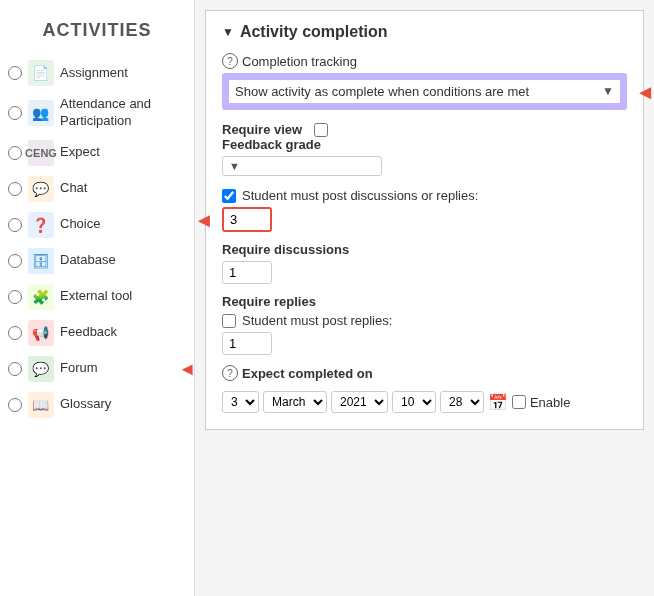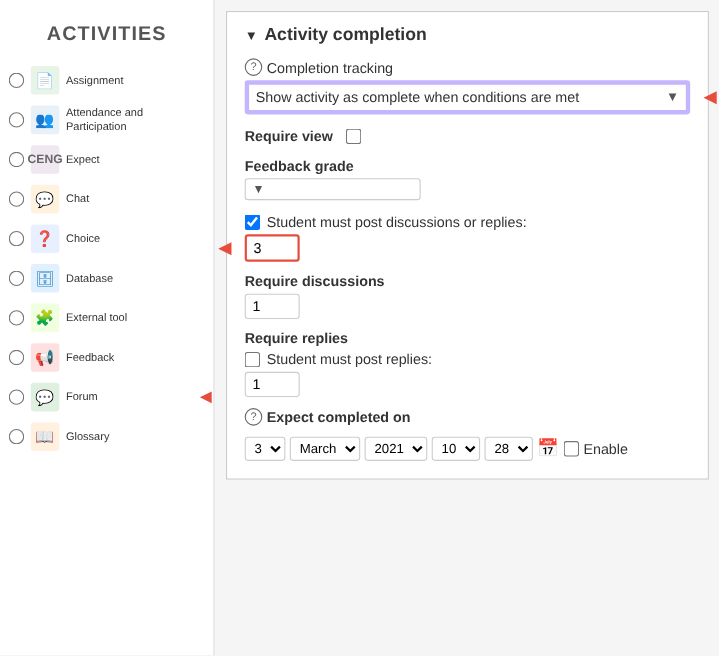--- a/index.html
+++ b/index.html
@@ -58,21 +58,21 @@
     .icon-attendance { background: #e8f0f8; color: #3a5f8a; }
     .icon-cengage { background: #f0e8f0; color: #8a3a8a; }
     .icon-chat { background: #fff3e0; color: #e67e22; }
     .icon-choice { background: #e8f0ff; color: #3a5faa; }
     .icon-database { background: #e0f0ff; color: #2980b9; }
     .icon-external { background: #f0ffe0; color: #5a9a2a; }
     .icon-feedback { background: #ffe0e0; color: #c0392b; }
     .icon-forum { background: #e0f0e0; color: #27ae60; }
     .icon-glossary { background: #fff0e0; color: #e67e22; }
 
-    .sidebar-label { font-size: 10px; color: #333; line-height: 1.3; }
+    .sidebar-label { font-size: 13px; color: #333; line-height: 1.3; }
 
     
     .main-panel {
       flex: 1;
       background: #f5f5f5;
       padding: 10px;
       overflow-y: auto;
     }
 
     .section-box {
@@ -117,21 +117,21 @@
       border-radius: 50%;
       border: 1px solid #666;
       font-size: 10px;
       color: #666;
       cursor: pointer;
       flex-shrink: 0;
     }
 
     .completion-select-wrapper {
       display: flex;
-      border: 4px solid #c4b5fd;
+      border: 7px solid #c4b5fd;
       border-radius: 3px;
       padding: 4px 6px;
       background: #fff;
       width: 100%;
     }
     .completion-select-text {
       flex: 1;
       font-size: 13px;
       color: #333;
     }
@@ -139,21 +139,20 @@
       font-size: 12px;
       color: #555;
     }
 
     .require-view-row {
       display: flex;
       align-items: center;
       gap: 12px;
       font-size: 13px;
       color: #333;
-      margin-bottom: 12px;
     }
 
     .grade-select-wrapper {
       display: flex;
       align-items: center;
       border: 1px solid #ccc;
       border-radius: 3px;
       padding: 3px 6px;
       background: #fff;
       width: 160px;

